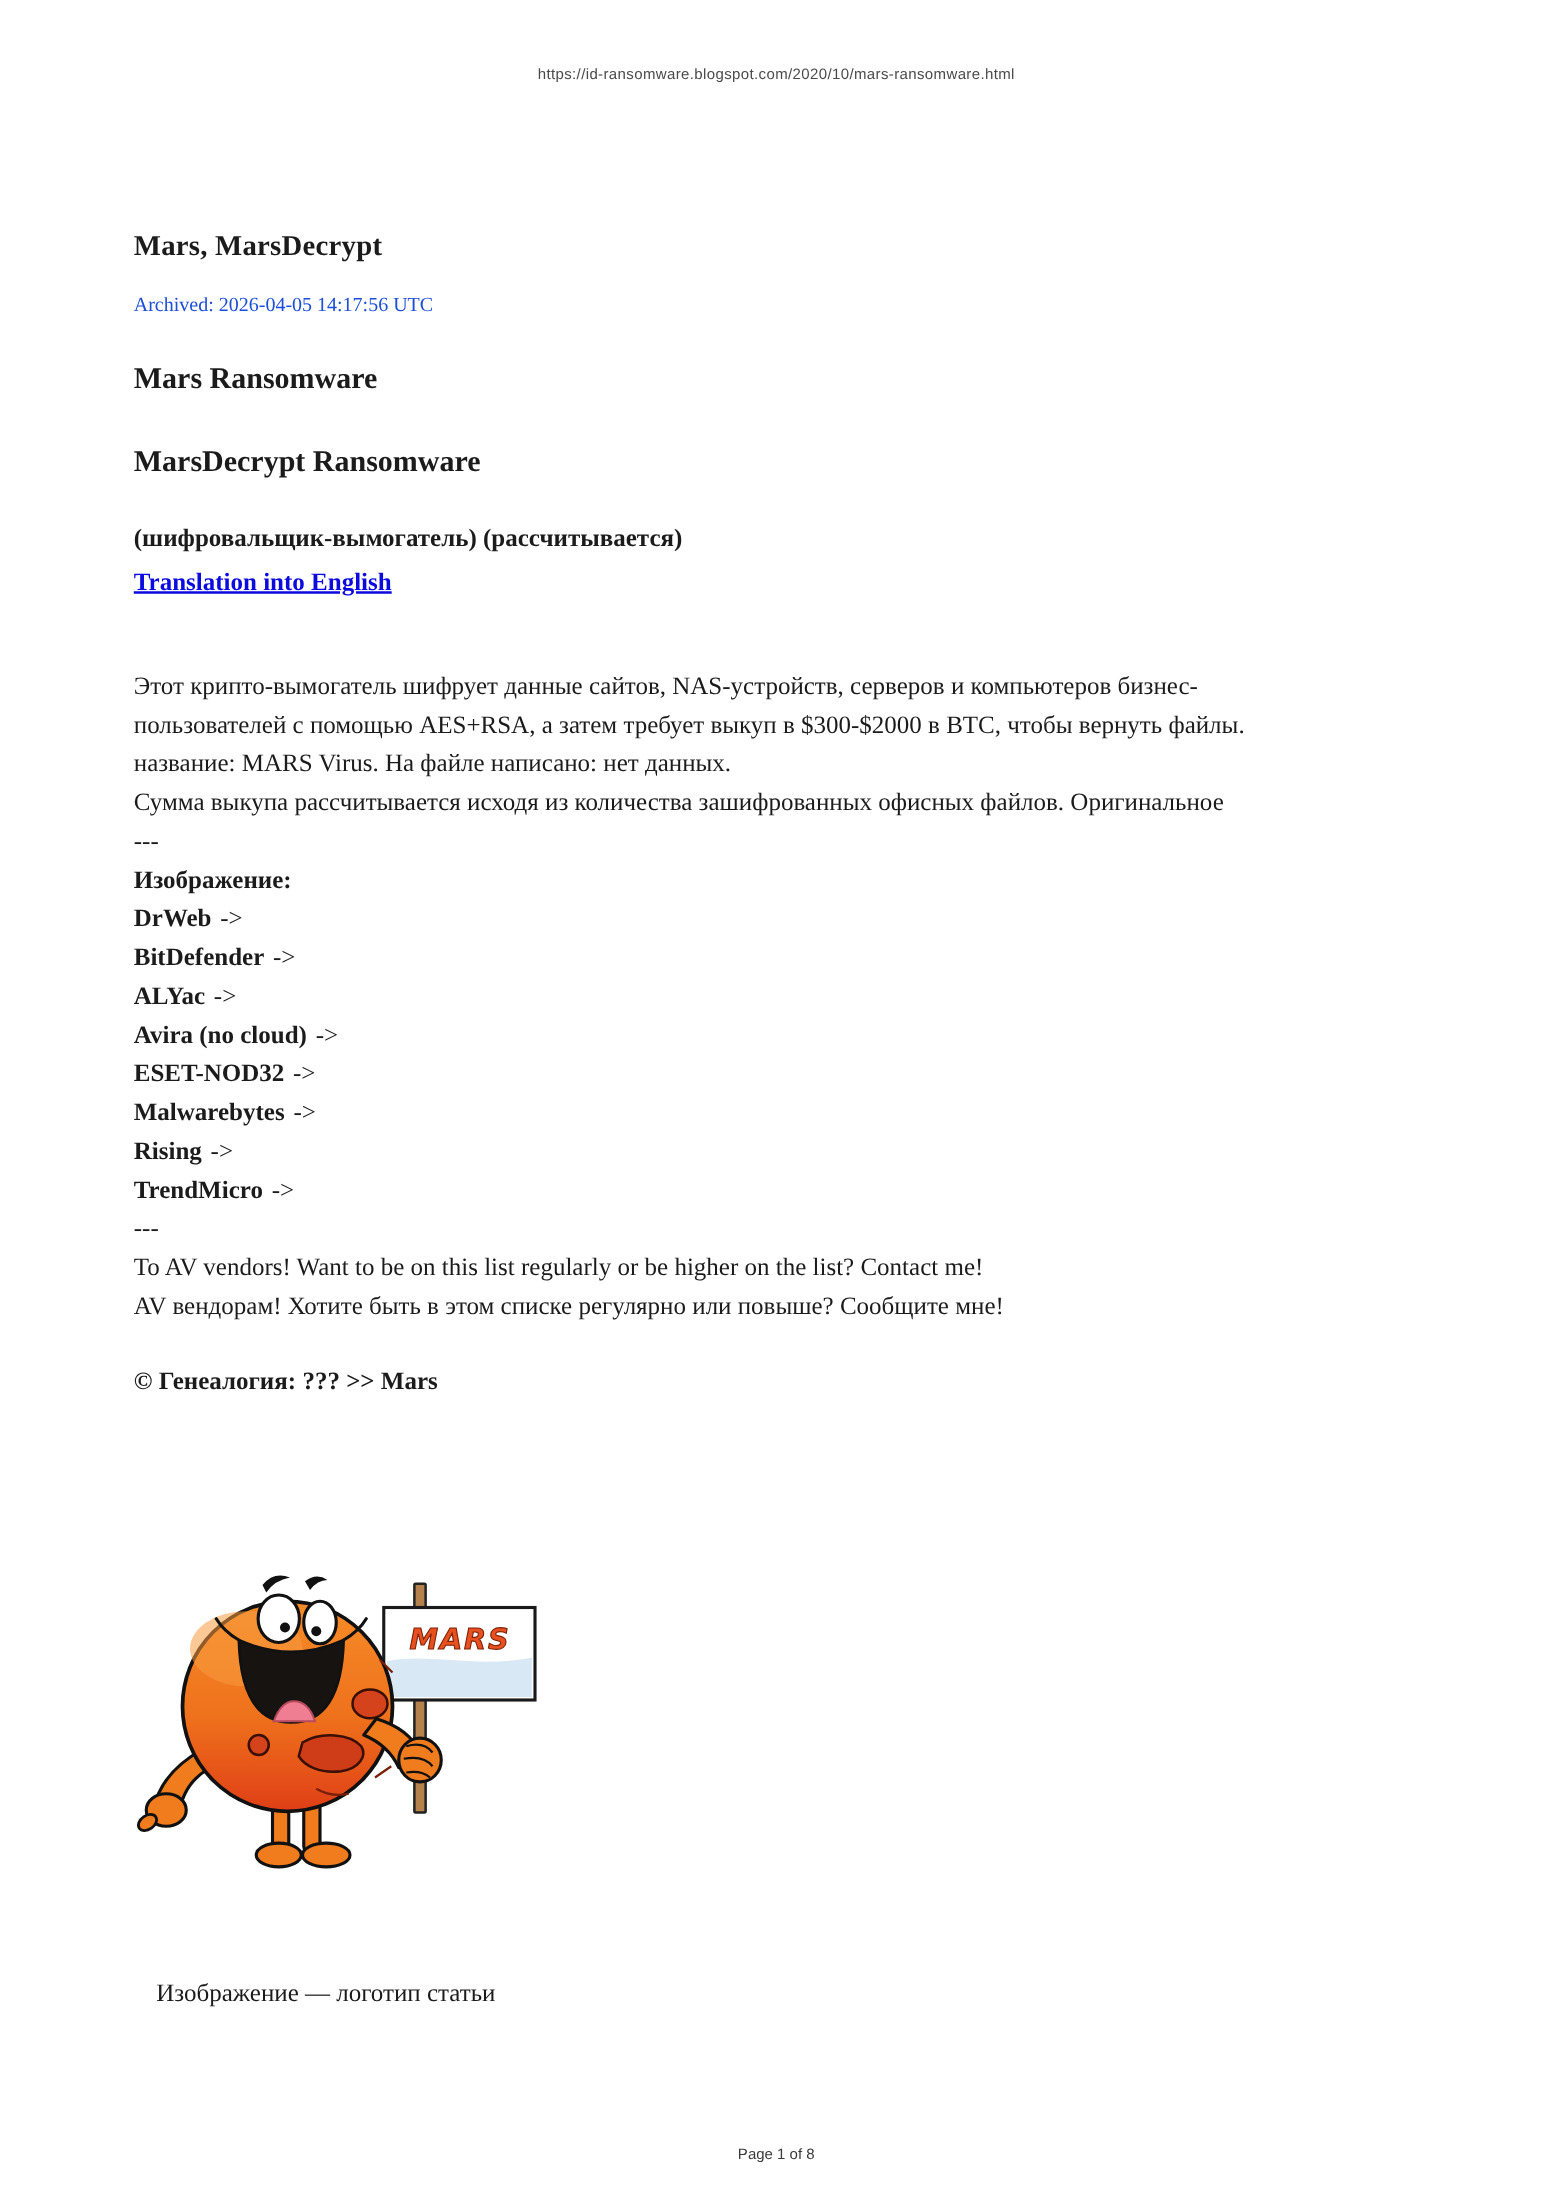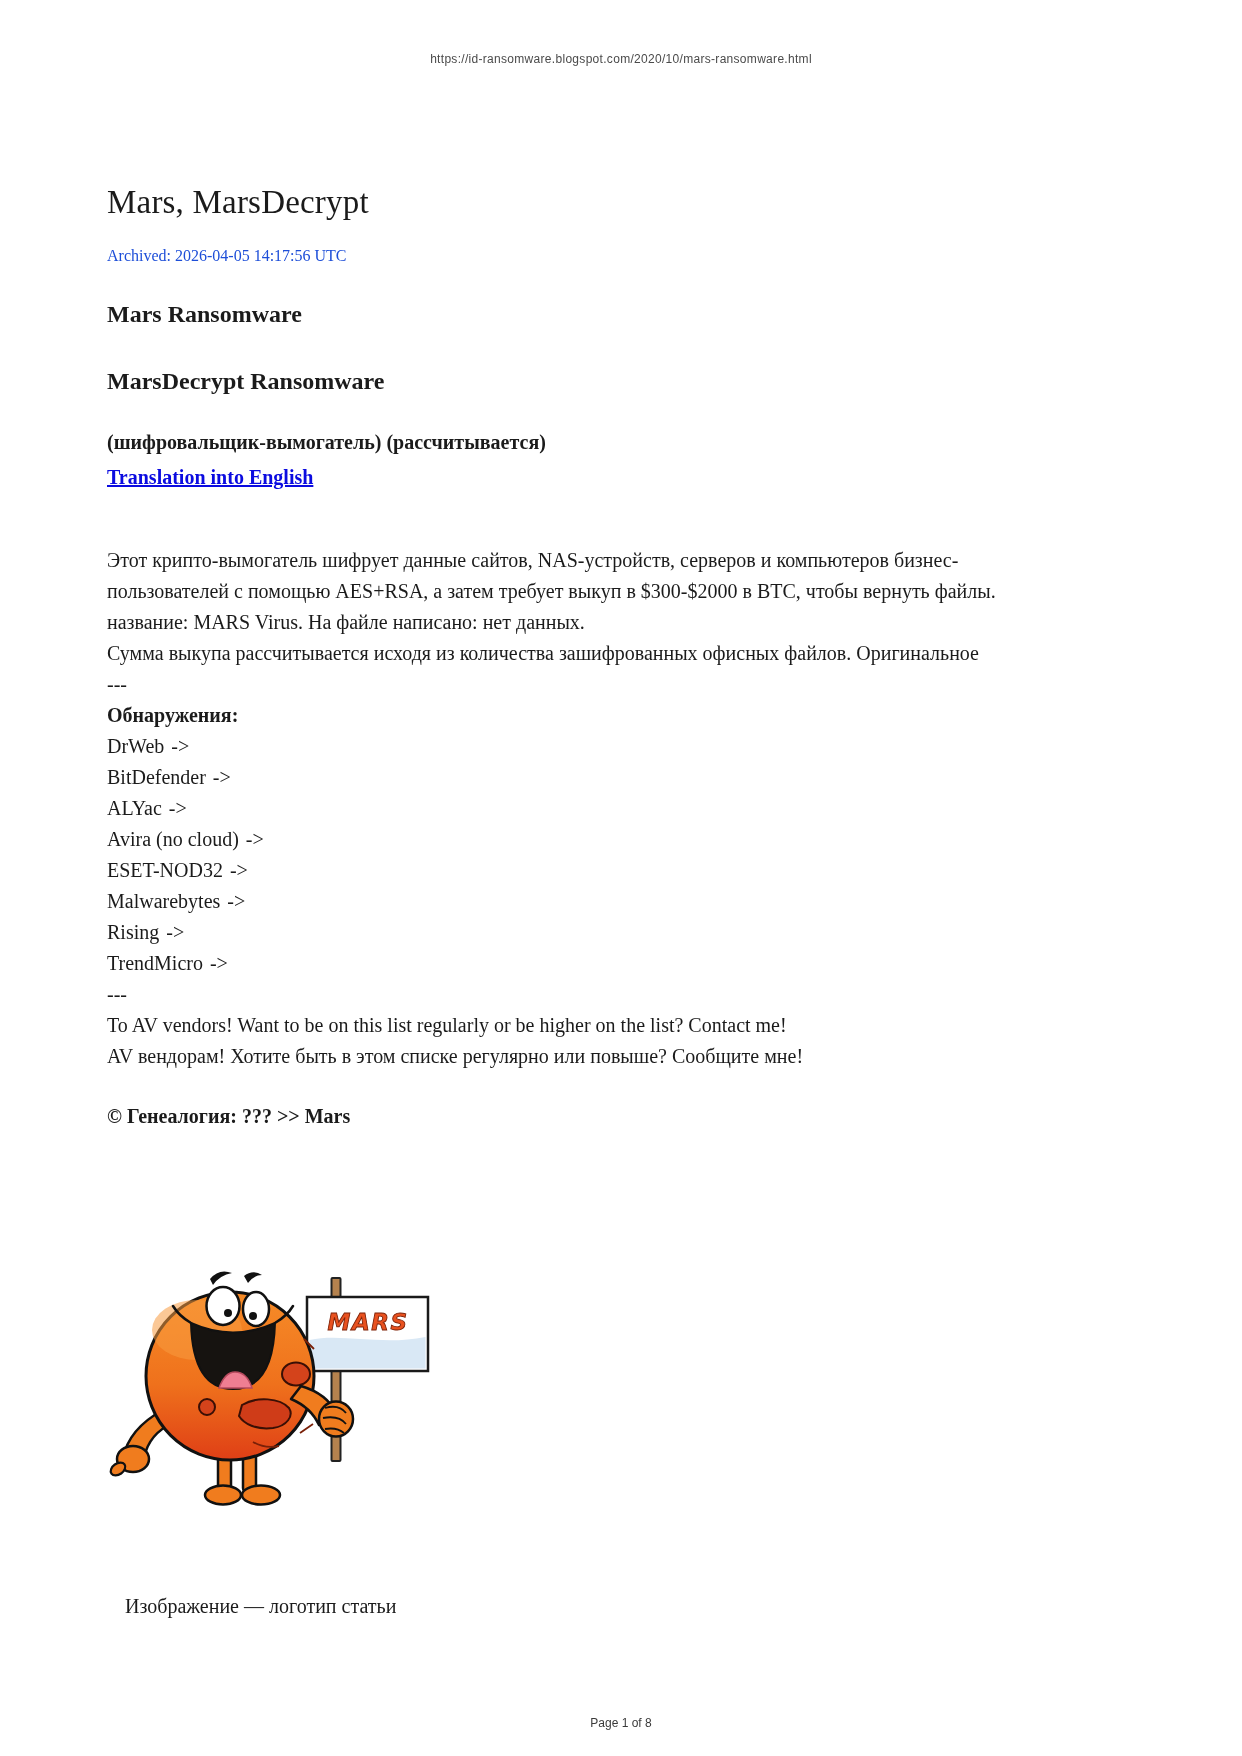--- a/index.html
+++ b/index.html
@@ -14,35 +14,35 @@
   }
   .print-header {
     position: absolute; top: 28px; left: 0; right: 0;
     text-align: center;
     font-family: "Liberation Sans", sans-serif;
     font-size: 12px; color: #4a4a4a; letter-spacing: 0.3px; margin-top: 24px;
   }
   .content { padding: 0 107px; }
   h1.title {
     margin: 0; padding-top: 184px;
-    font-size: 33px; font-weight: normal; letter-spacing: 0.2px;
+    font-size: 23px; font-weight: bold; letter-spacing: 0.2px;
   }
   p.archived { margin: 26px 0 0; font-size: 16px; color: #1d4ed8; }
   h3.subhead { margin: 36px 0 0; font-size: 24px; font-weight: bold; }
   h3.subhead + h3.subhead { margin-top: 40px; }
   p.parenthetical { margin: 36px 0 0; font-size: 20px; font-weight: bold; }
   a.translation-link {
     display: inline-block; margin-top: 12px;
     font-size: 20px; font-weight: bold;
     color: #0b0be0; text-decoration: underline;
   }
   .bodytext { margin-top: 56px; font-size: 20px; line-height: 31px; }
   .bodytext .line, .bodytext .sep, .bodytext .det-row, .bodytext .note { white-space: nowrap; }
   .bold { font-weight: bold; }
-  .det-row b { font-weight: normal; }
+  .det-row b { font-weight: bold; }
   .det-row .arrow { margin-left: 7px; }
   p.genealogy { margin: 33px 0 0; font-size: 20px; font-weight: bold; }
   .figure { margin-top: 138px; line-height: 0; }
   p.caption { margin: 44px 18px 0; font-size: 20px; }
   .print-footer {
     position: absolute; bottom: 26px; left: 0; right: 0;
     text-align: center;
     font-family: "Liberation Sans", sans-serif;
     font-size: 12px; color: #3a3a3a;
   }
@@ -70,21 +70,21 @@
     <a class="translation-link" href="#">Translation into English</a>
 
     <div class="bodytext">
       <div class="line">Этот крипто-вымогатель шифрует данные сайтов, NAS-устройств, серверов и компьютеров бизнес-</div>
       <div class="line">пользователей с помощью AES+RSA, а затем требует выкуп в $300-$2000 в BTC, чтобы вернуть файлы.</div>
       <div class="line">название: MARS Virus. На файле написано: нет данных.</div>
       <div class="line">Сумма выкупа рассчитывается исходя из количества зашифрованных офисных файлов. Оригинальное</div>
 
       <div class="sep">---</div>
 
-      <div class="bold">Обнаружения:</div>
+      <div class="bold">Изображение:</div>
 
       <div class="det-row"><b>DrWeb</b><span class="arrow">-&gt;</span></div>
       <div class="det-row"><b>BitDefender</b><span class="arrow">-&gt;</span></div>
       <div class="det-row"><b>ALYac</b><span class="arrow">-&gt;</span></div>
       <div class="det-row"><b>Avira (no cloud)</b><span class="arrow">-&gt;</span></div>
       <div class="det-row"><b>ESET-NOD32</b><span class="arrow">-&gt;</span></div>
       <div class="det-row"><b>Malwarebytes</b><span class="arrow">-&gt;</span></div>
       <div class="det-row"><b>Rising</b><span class="arrow">-&gt;</span></div>
       <div class="det-row"><b>TrendMicro</b><span class="arrow">-&gt;</span></div>
 

